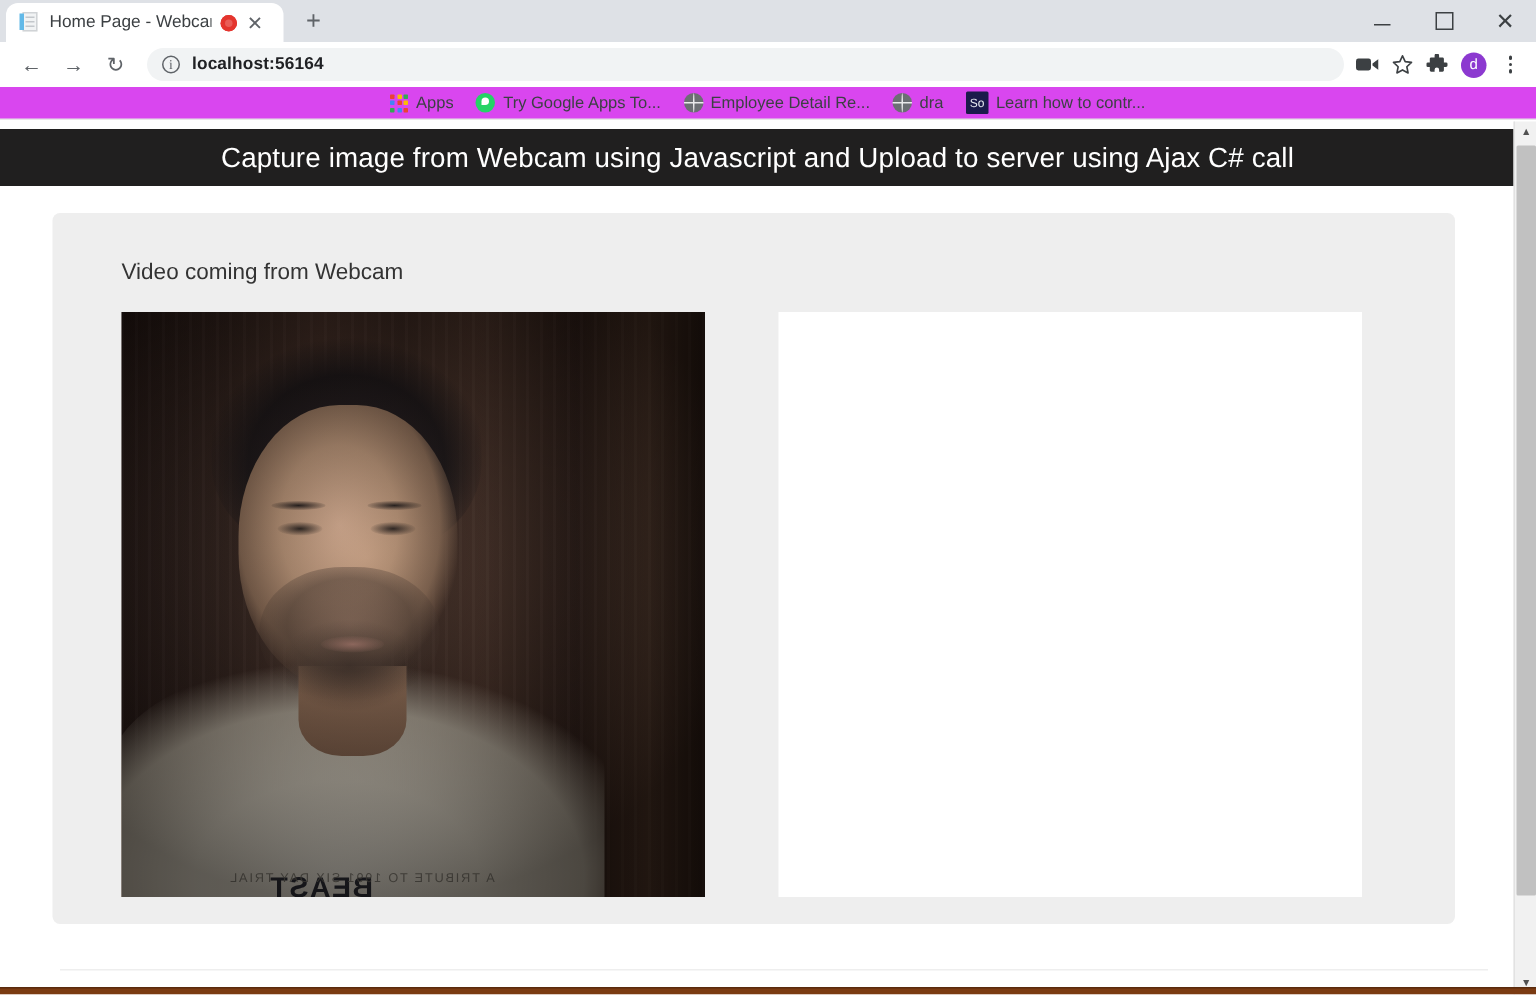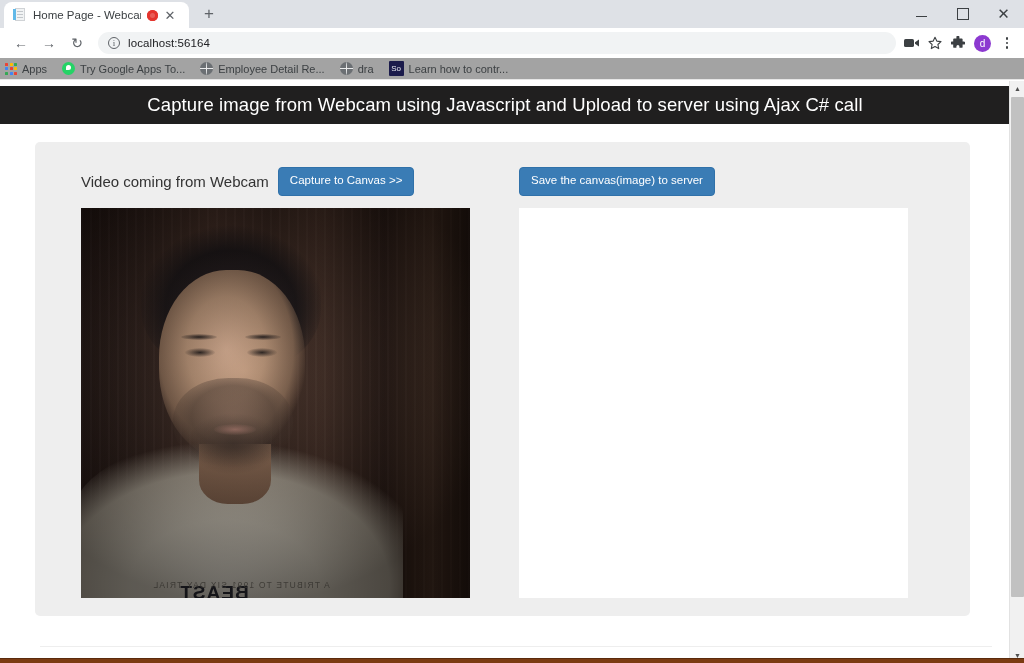--- a/index.html
+++ b/index.html
@@ -56,31 +56,31 @@
   .navbtn { width:26px; height:26px; display:flex; align-items:center; justify-content:center; color:#5f6368; font-size:14px; }
   .omnibox {
     flex:1 1 auto; height:22px; background:#f1f3f4; border-radius:12px;
     display:flex; align-items:center; padding:0 10px; gap:8px; margin-left:6px; margin-right:6px;
   }
   .info-icon {
     width:12px; height:12px; border:1.2px solid #5f6368; border-radius:50%;
     display:flex; align-items:center; justify-content:center; font-size:9px; color:#5f6368;
     font-family:"Liberation Serif", serif; line-height:1; flex:0 0 12px;
   }
-  .url { font-size:11.5px; color:#202124; letter-spacing:0.1px; }
+  .url { font-size:11.5px; color:#202124; letter-spacing:0.1px;font-weight:bold; }
   .tb-icons { display:flex; align-items:center; gap:9px; padding-right:2px; }
   .ic { color:#3c4043; display:flex; align-items:center; justify-content:center; }
   .avatar { width:17px; height:17px; border-radius:50%; background:#8c39d0; color:#fff;
             font-size:10px; display:flex; align-items:center; justify-content:center; }
   .dots { width:14px; display:flex; flex-direction:column; align-items:center; gap:2px;}
   .dots span { width:2.5px; height:2.5px; border-radius:50%; background:#3c4043; display:block;}
 
   
-  .bookmarks { height:22px; background:#a3a3a3; display:flex; align-items:center; padding:0 5px; gap:15px;
-               border-bottom:1px solid #e6e6e6;}
+  .bookmarks { height:22px; background:#d946ef; display:flex; align-items:center; padding:0 24px; gap:15px;
+               border-bottom:1px solid #e6e6e6;justify-content:center;}
   .bm { display:flex; align-items:center; gap:5px; font-size:11px; color:#3c4043; white-space:nowrap;}
   .bm-label { max-width:110px; overflow:hidden; text-overflow:ellipsis; }
   .grid9 { width:12px; height:12px; display:grid; grid-template-columns:repeat(3,1fr); grid-template-rows:repeat(3,1fr); gap:1.5px;}
   .grid9 i { display:block; background:#ea4335; border-radius:0.5px;}
   .grid9 i:nth-child(2){background:#fbbc04;} .grid9 i:nth-child(3){background:#34a853;}
   .grid9 i:nth-child(4){background:#4285f4;} .grid9 i:nth-child(5){background:#ea4335;}
   .grid9 i:nth-child(6){background:#fbbc04;} .grid9 i:nth-child(7){background:#34a853;}
   .grid9 i:nth-child(8){background:#4285f4;} .grid9 i:nth-child(9){background:#ea4335;}
   .ic-wa { width:13px; height:13px; border-radius:50%; background:#25d366; position:relative;}
   .ic-wa::after{content:""; position:absolute; left:3.5px; top:3px; width:5px; height:5px;
@@ -280,21 +280,20 @@
       <div class="page-header">
         <h1>Capture image from Webcam using Javascript and Upload to server using Ajax C# call</h1>
       </div>
 
       <div class="panel">
         <div class="cols">
 
           <div class="col col-left">
             <div class="row-head">
               <span class="lbl">Video coming from Webcam</span>
-              <button class="btn">Capture to Canvas &gt;&gt;</button>
             </div>
             <div class="video">
               <div class="wood-lines"></div>
               <div class="v-shirt"></div>
               <div class="v-neck"></div>
               <div class="v-hair"></div>
               <div class="v-face"></div>
               <div class="v-jaw"></div>
               <div class="v-beard"></div>
               <div class="v-brow-l"></div>
@@ -303,21 +302,20 @@
               <div class="v-eye-r"></div>
               <div class="v-mouth"></div>
               <div class="v-tee-logo">BEAST</div>
               <div class="v-tee-text">A TRIBUTE TO 1991 SIX DAY TRIAL</div>
               <div class="vignette"></div>
             </div>
           </div>
 
           <div class="col col-right">
             <div class="row-head">
-              <button class="btn">Save the canvas(image) to server</button>
             </div>
             <div class="canvas-box"></div>
           </div>
 
         </div>
       </div>
 
       <div class="page-hr"></div>
     </div>
   </div>

